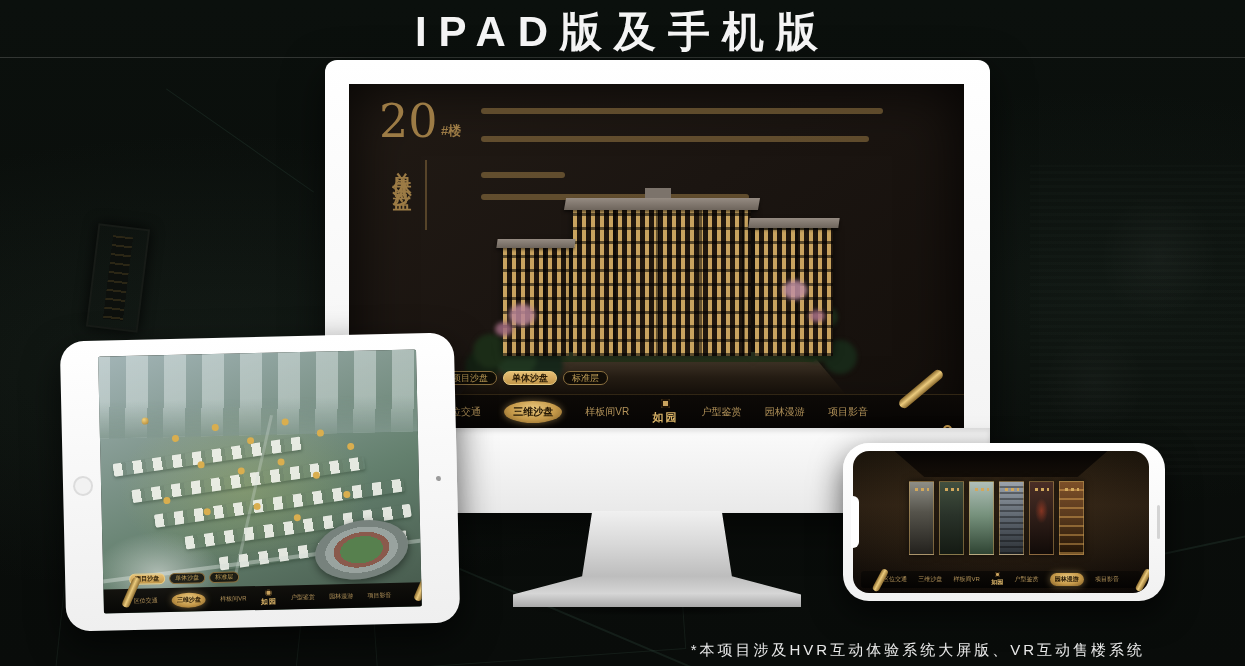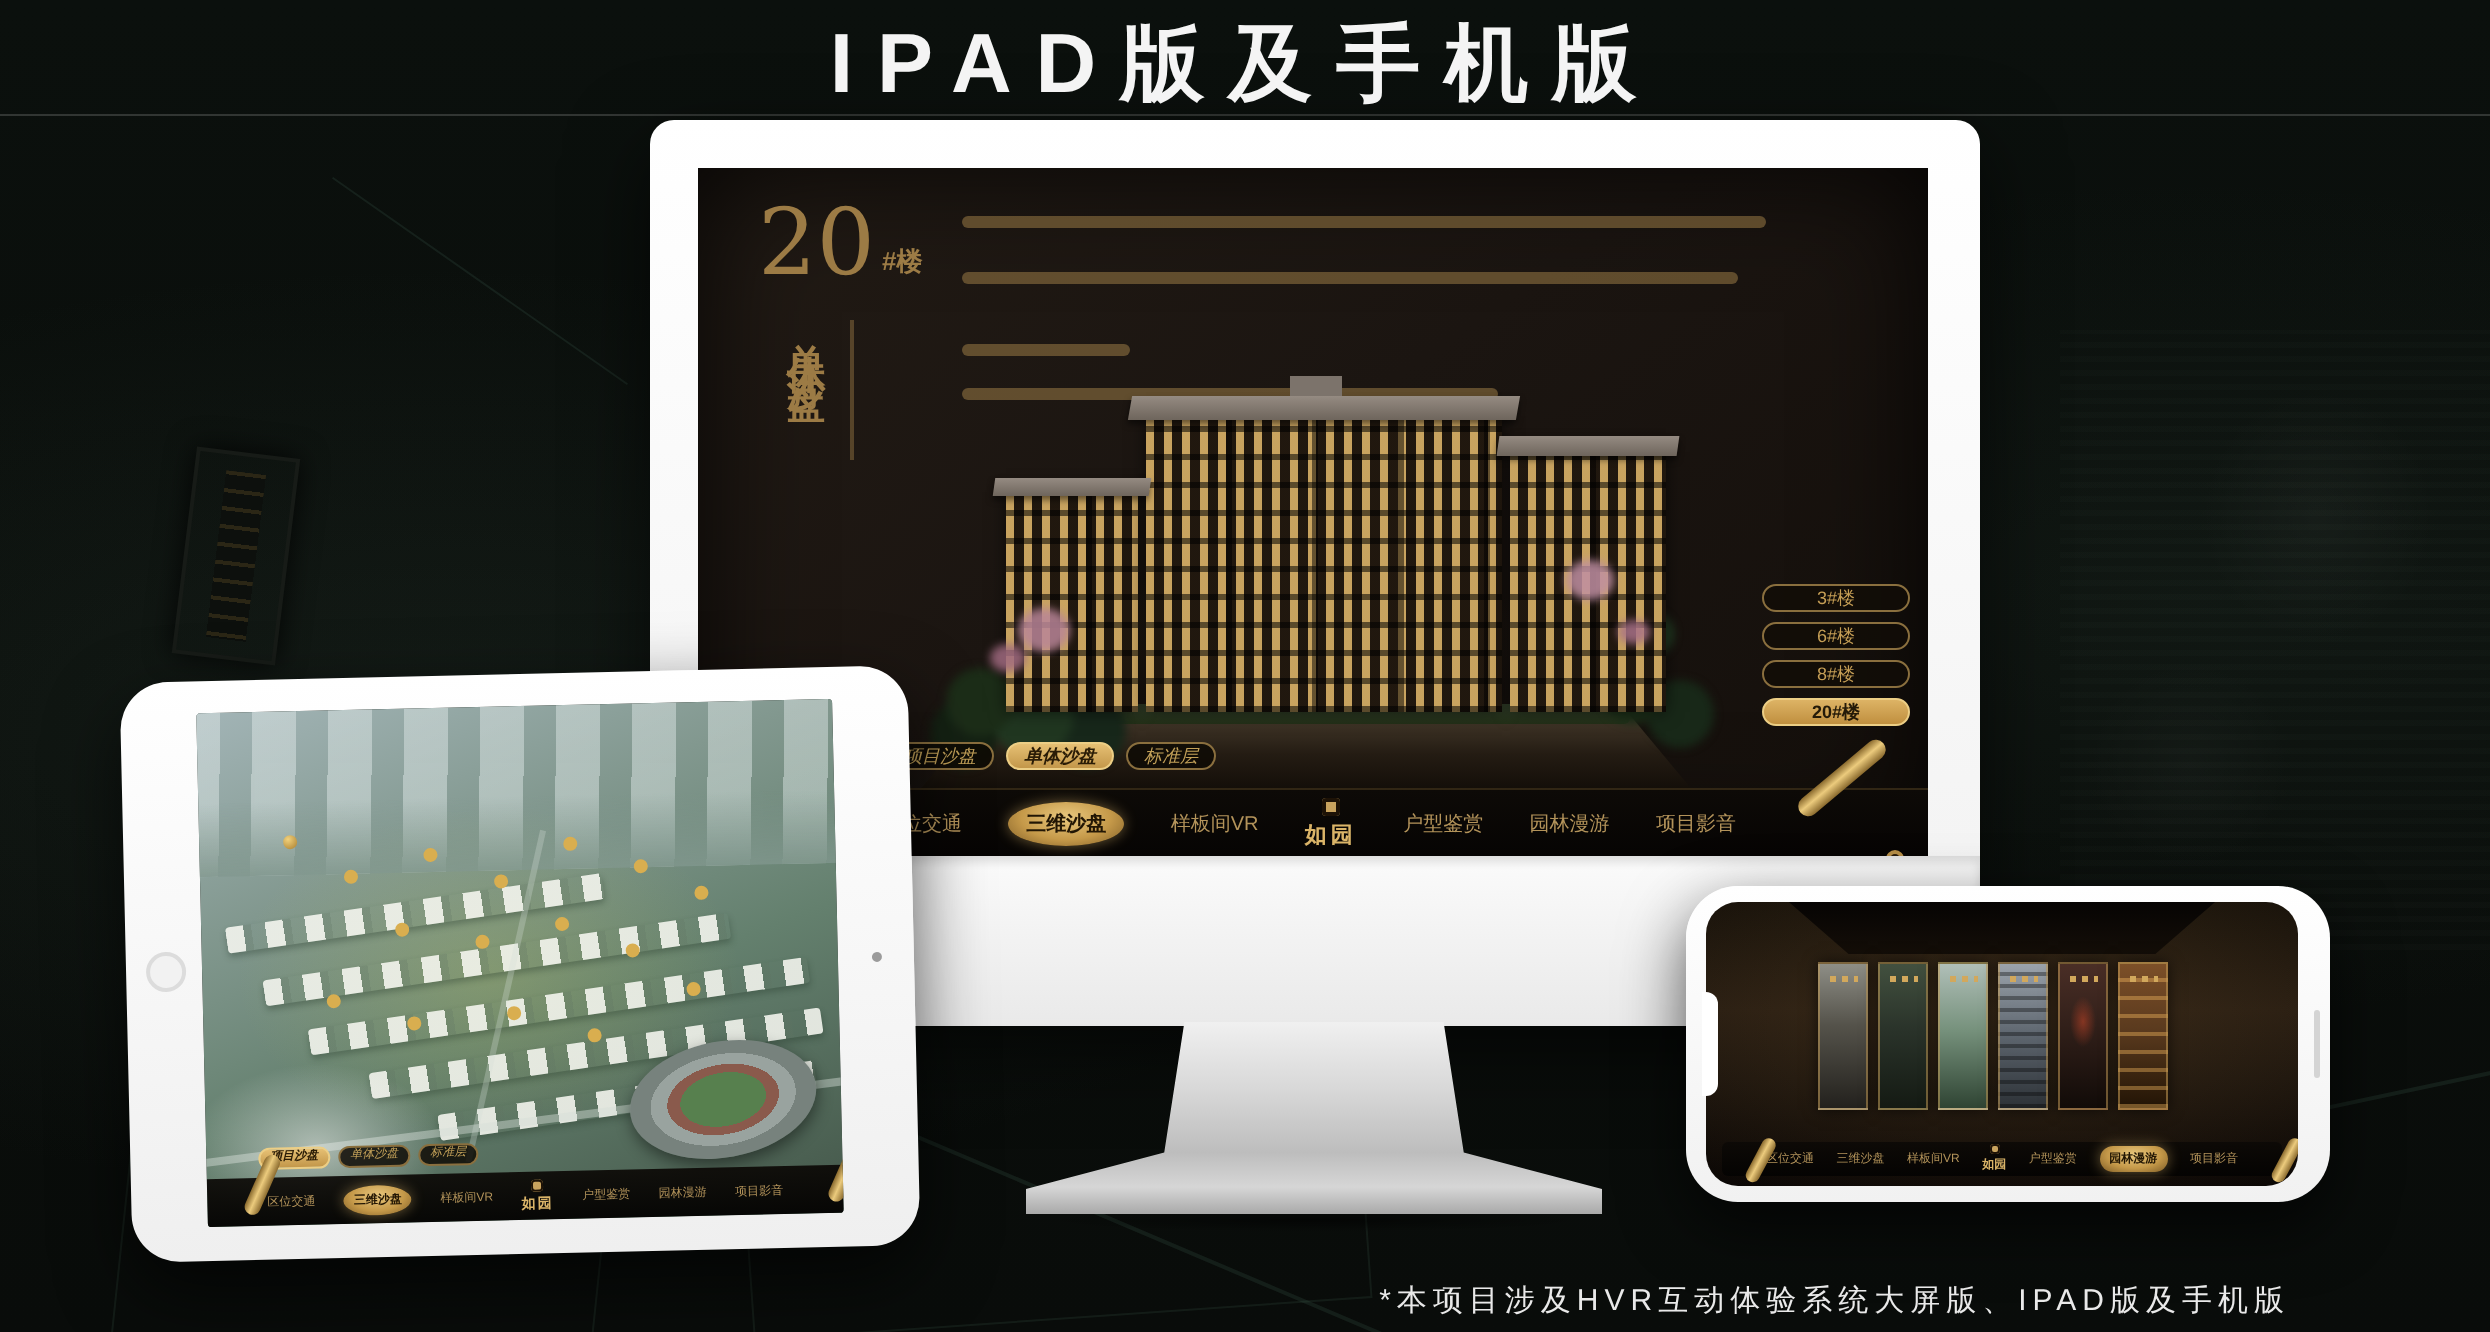--- a/index.html
+++ b/index.html
@@ -31,21 +31,21 @@
 
   
   .page-title { position:absolute; left:0; right:0; top:4px; text-align:center;
     font-size:42px; font-weight:bold; letter-spacing:12px; color:#f4f4f4; z-index:9; }
   .footnote { position:absolute; right:100px; top:641px; font-size:15px; letter-spacing:3px;
     color:#e9e9e9; z-index:9; }
 
   
   .pill { display:inline-block; height:14px; line-height:12px; padding:0 8px; font-size:9px;
     color:#c2a058; border:1px solid #8a6f3e; border-radius:8px;
-    background:rgba(14,10,5,.85); white-space:nowrap;font-style:italic; }
+    background:rgba(14,10,5,.85); white-space:nowrap; }
   .pill.active { background:linear-gradient(180deg,#e6c074,#c3974a); color:#2a1c06;
     border-color:#ecce85; font-weight:bold; }
   .nav-item { font-size:10px; color:#b3935a; white-space:nowrap; }
   .nav-item.active { padding:4px 9px; border-radius:50%;
     background:radial-gradient(ellipse at 50% 35%, #e9c87e 0%, #c59949 55%, #7c5b26 100%);
     color:#221604; font-weight:bold; box-shadow:0 0 7px rgba(230,190,110,.45); }
   .nav-logo { text-align:center; color:#dab468; font-weight:bold; letter-spacing:2px; font-size:11px; }
   .seal { display:block; width:9px; height:9px; margin:0 auto 2px; background:#c9a35e;
     border-radius:2px; box-shadow:inset 0 0 0 2px #1d1206; }
   .scroll-icon { position:absolute; }
@@ -289,26 +289,20 @@
           <div class="seams"></div>
         </div>
       <div class="roof r-left"></div>
       <div class="roof r-main"></div>
       <div class="roof r-right"></div>
       <div class="roof-box"></div>
       <div class="blob pink-l"></div>
       <div class="blob pink-r"></div>
     </div>
 
-    <div class="floor-btns">
-      <span class="floor-btn">3#楼</span>
-      <span class="floor-btn">6#楼</span>
-      <span class="floor-btn">8#楼</span>
-      <span class="floor-btn active">20#楼</span>
-    </div>
 
     <div class="subtabs">
       <span class="pill">项目沙盘</span>
       <span class="pill active">单体沙盘</span>
       <span class="pill">标准层</span>
     </div>
 
     <div class="navbar">
       <span class="nav-item">区位交通</span>
       <span class="nav-item active">三维沙盘</span>
@@ -406,13 +400,13 @@
     <span class="scroll-icon p-scroll p-scroll-l">
         <i class="scroll-rod"></i>
       </span>
     <span class="scroll-icon p-scroll p-scroll-r">
         <i class="scroll-rod"></i>
       </span>
   </div>
   <div class="p-notch"></div>
 </section>
 
-<div class="footnote">*本项目涉及HVR互动体验系统大屏版、IPAD版及手机版</div>
+<div class="footnote">*本项目涉及HVR互动体验系统大屏版、VR互动售楼系统</div>
 
 </body></html>

